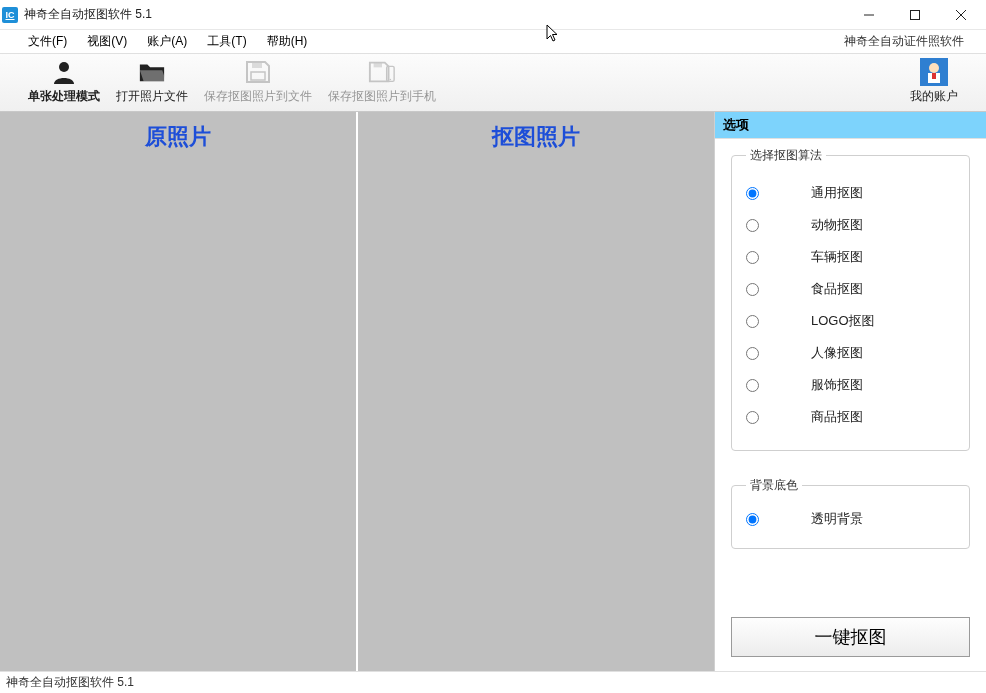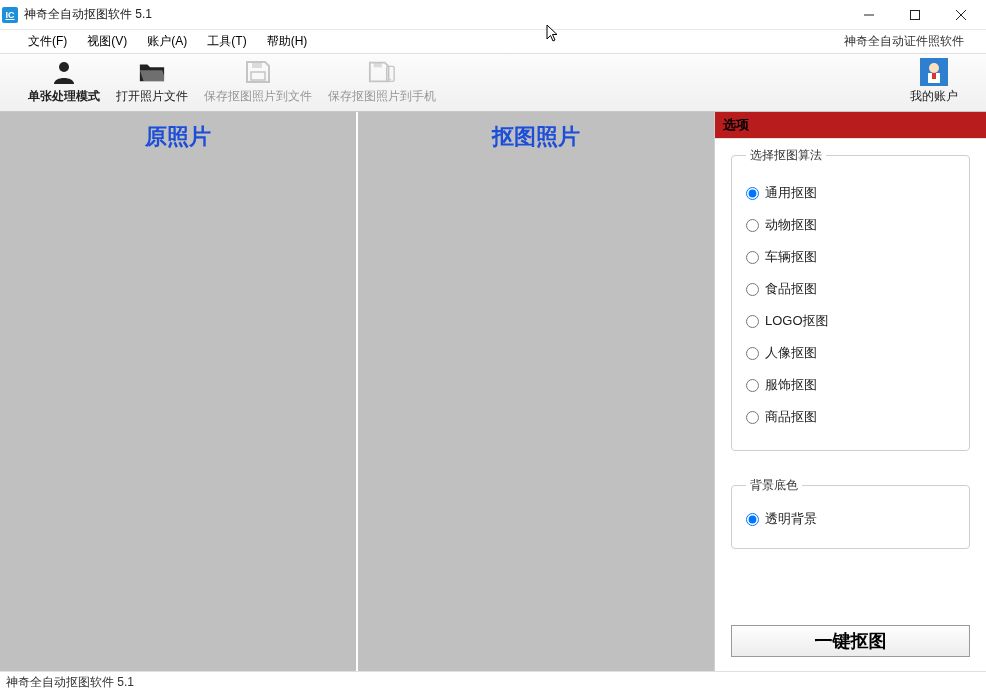--- a/index.html
+++ b/index.html
@@ -22,31 +22,31 @@
 .toolbar .tool-btn .ticon { width: 28px; height: 28px; display: flex; align-items: center; justify-content: center; margin-bottom: 2px; }
 .toolbar .tool-btn .tlabel { font-size: 12px; color: #222; white-space: nowrap; }
 .toolbar .tool-btn.selected .tlabel { font-weight: bold; }
 .toolbar .tool-spacer { flex: 1; }
 
 .content { flex: 1; display: flex; min-height: 0; }
 .panel { flex: 1; background: #c0c0c0; position: relative; border-right: 2px solid #fff; }
 .panel-title { text-align: center; font-size: 22px; font-weight: bold; color: #1d4ed8; padding: 10px 0; }
 
 .options { width: 272px; background: #fff; border-left: 1px solid #d0d0d0; display: flex; flex-direction: column; }
-.options-header { font-weight: bold; font-size: 13px; padding: 4px 8px; background: #b91c1c; border-bottom: 1px solid #e0e0e0; }
+.options-header { font-weight: bold; font-size: 13px; padding: 4px 8px; background: #7dd3fc; border-bottom: 1px solid #e0e0e0; }
 .options-body { padding: 8px 16px; flex: 1; overflow-y: auto; }
 fieldset.group { border: 1px solid #cfcfcf; border-radius: 4px; margin-bottom: 26px; padding: 6px 14px 10px 14px; }
 fieldset.group legend { padding: 0 4px; font-size: 12px; color: #333; }
-.radio-row { margin: 14px 0; display: flex; align-items: center; }
+.radio-row { margin: 14px 0; display: flex; align-items: center; gap: 46px; }
 .radio-row input { margin-right: 6px; }
 .radio-row label { font-size: 13px; color: #222; }
 .group.bg .radio-row { margin: 10px 0; }
 
 .action-btn-wrap { padding: 8px 16px 14px 16px; }
-.action-btn { width: 100%; height: 32px; font-size: 18px; font-weight: bold; background: linear-gradient(#fefefe,#ececec); border: 1px solid #9a9a9a; cursor: pointer; }
+.action-btn { width: 100%; height: 40px; font-size: 18px; font-weight: normal; background: linear-gradient(#fefefe,#ececec); border: 1px solid #9a9a9a; cursor: pointer; }
 
 .statusbar { height: 22px; background: #fff; border-top: 1px solid #e0e0e0; display: flex; align-items: center; padding: 0 6px; color: #333; }
 
 .cursor-arrow { position: absolute; left: 546px; top: 24px; pointer-events: none; }
 </style>
 </head>
 <body>
 
 <div class="titlebar">
   <div class="app-icon">IC</div>

